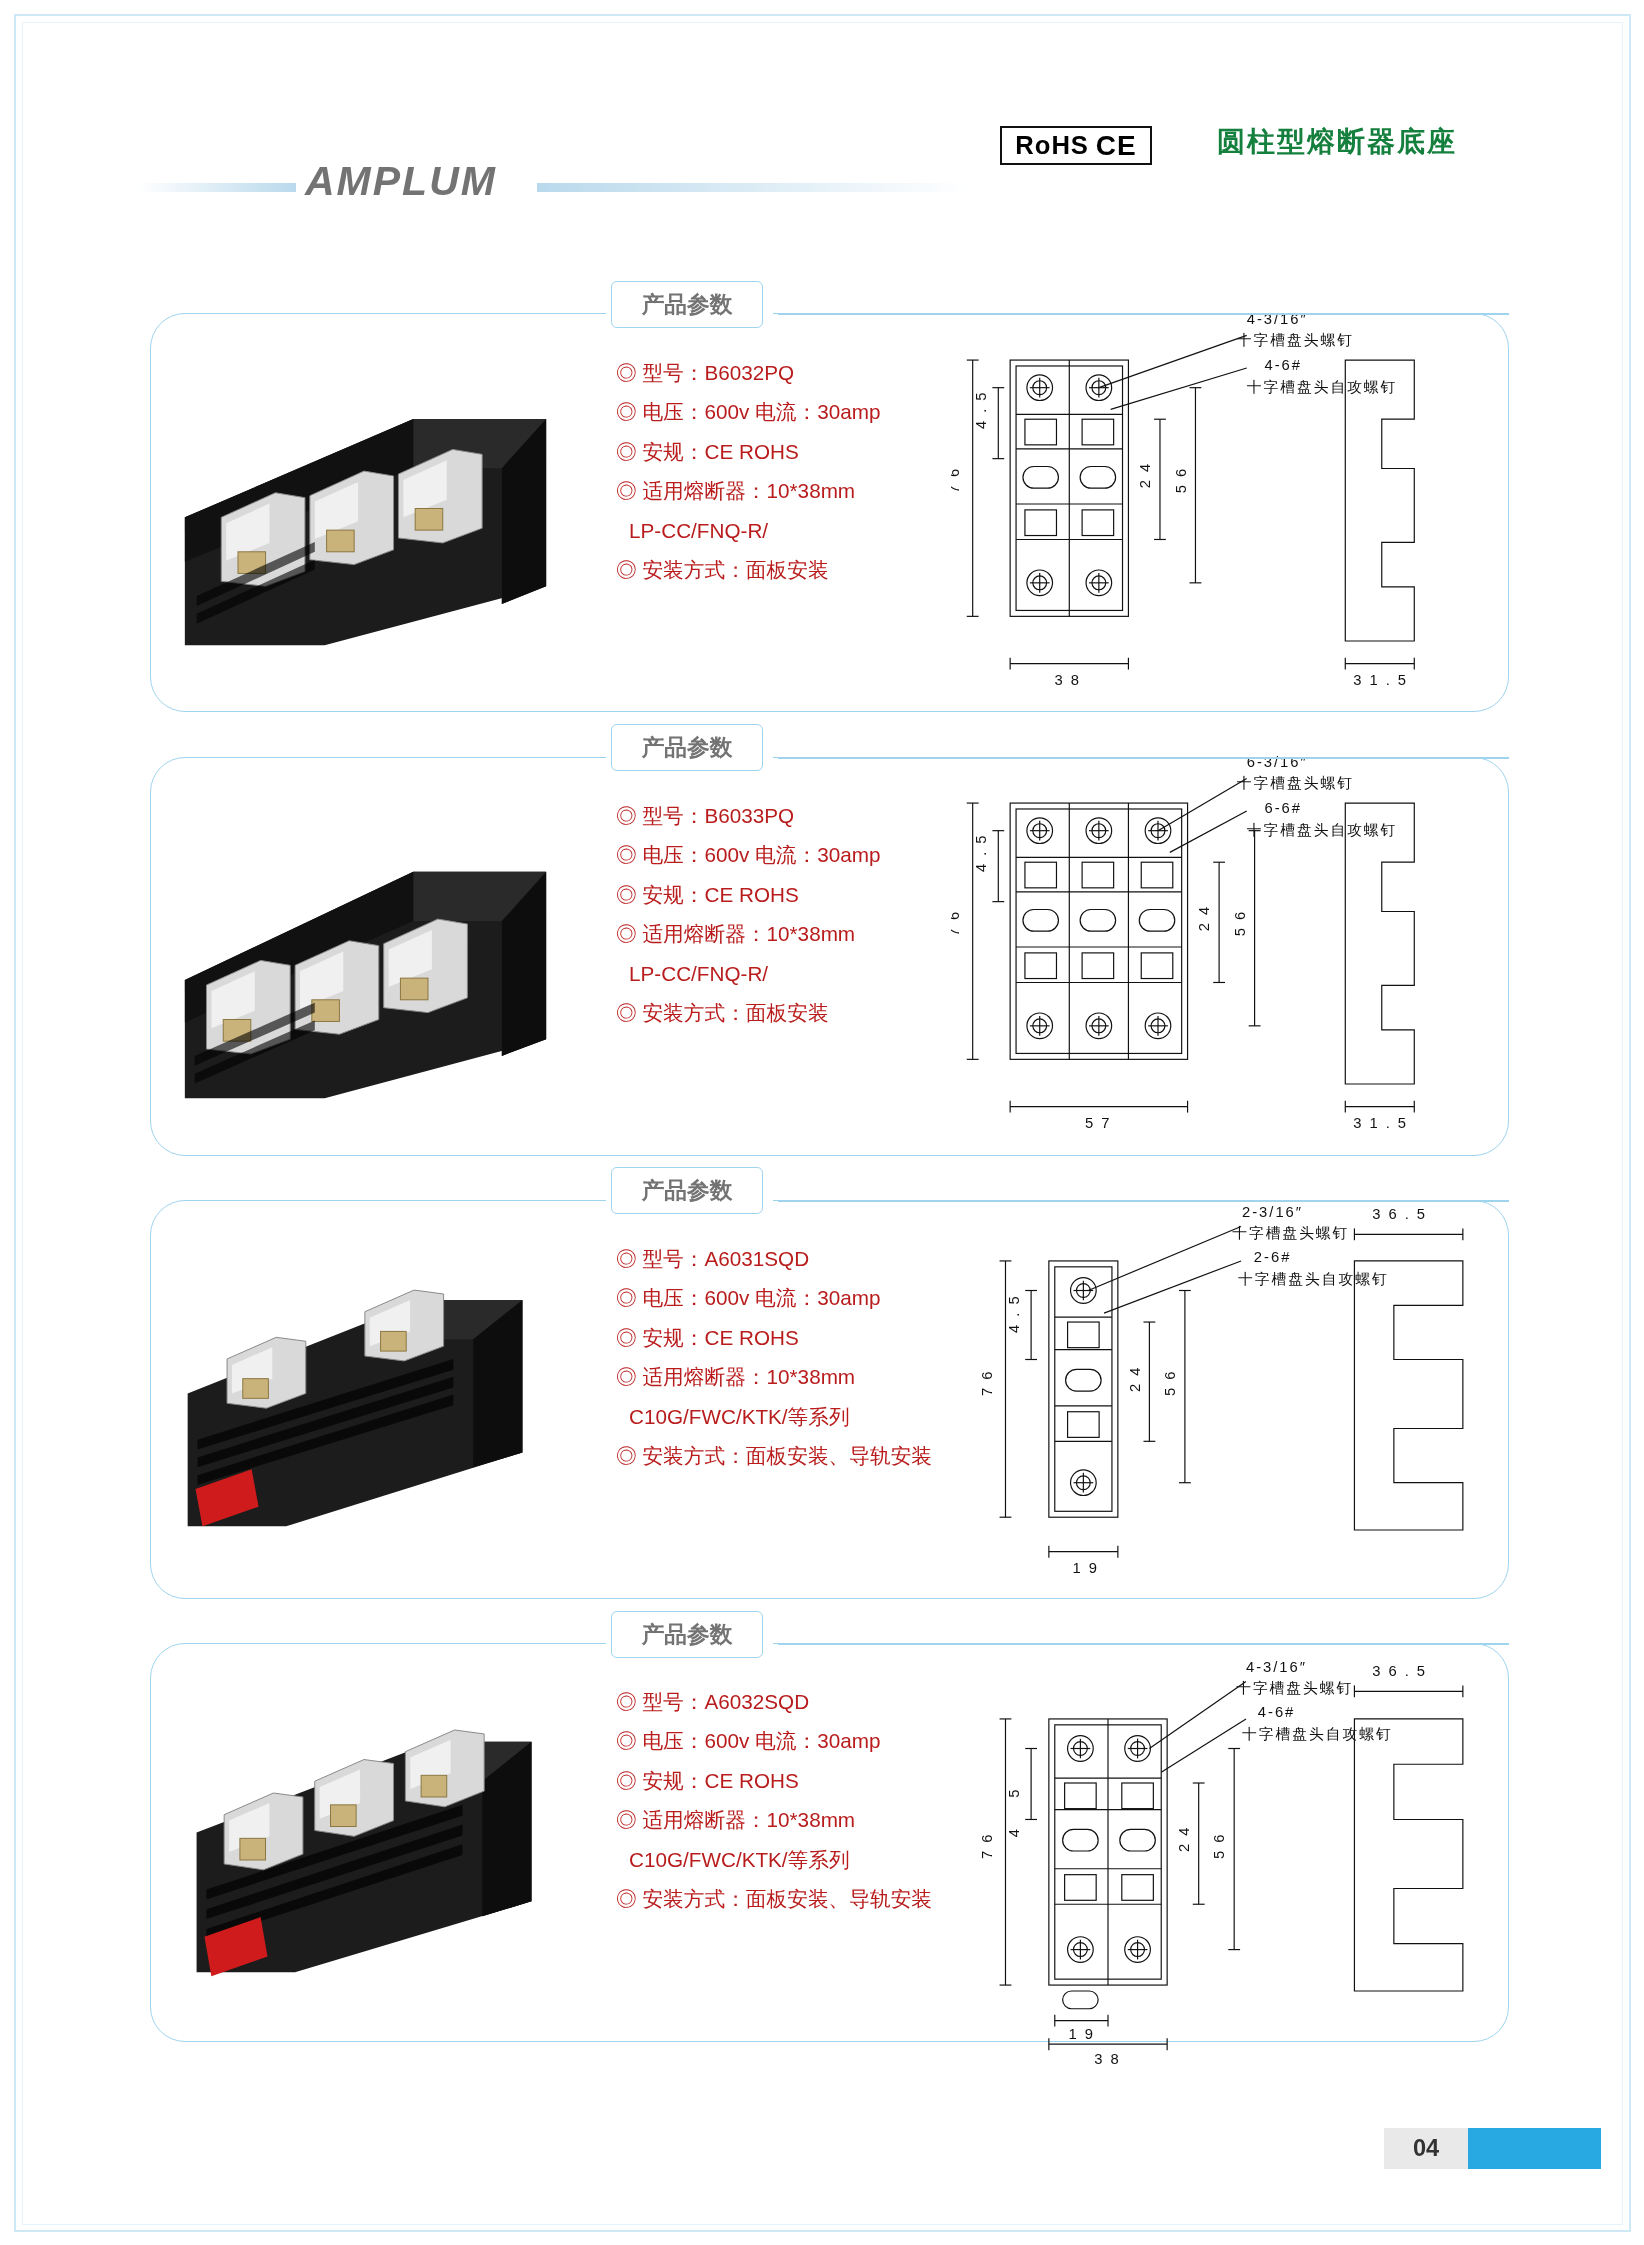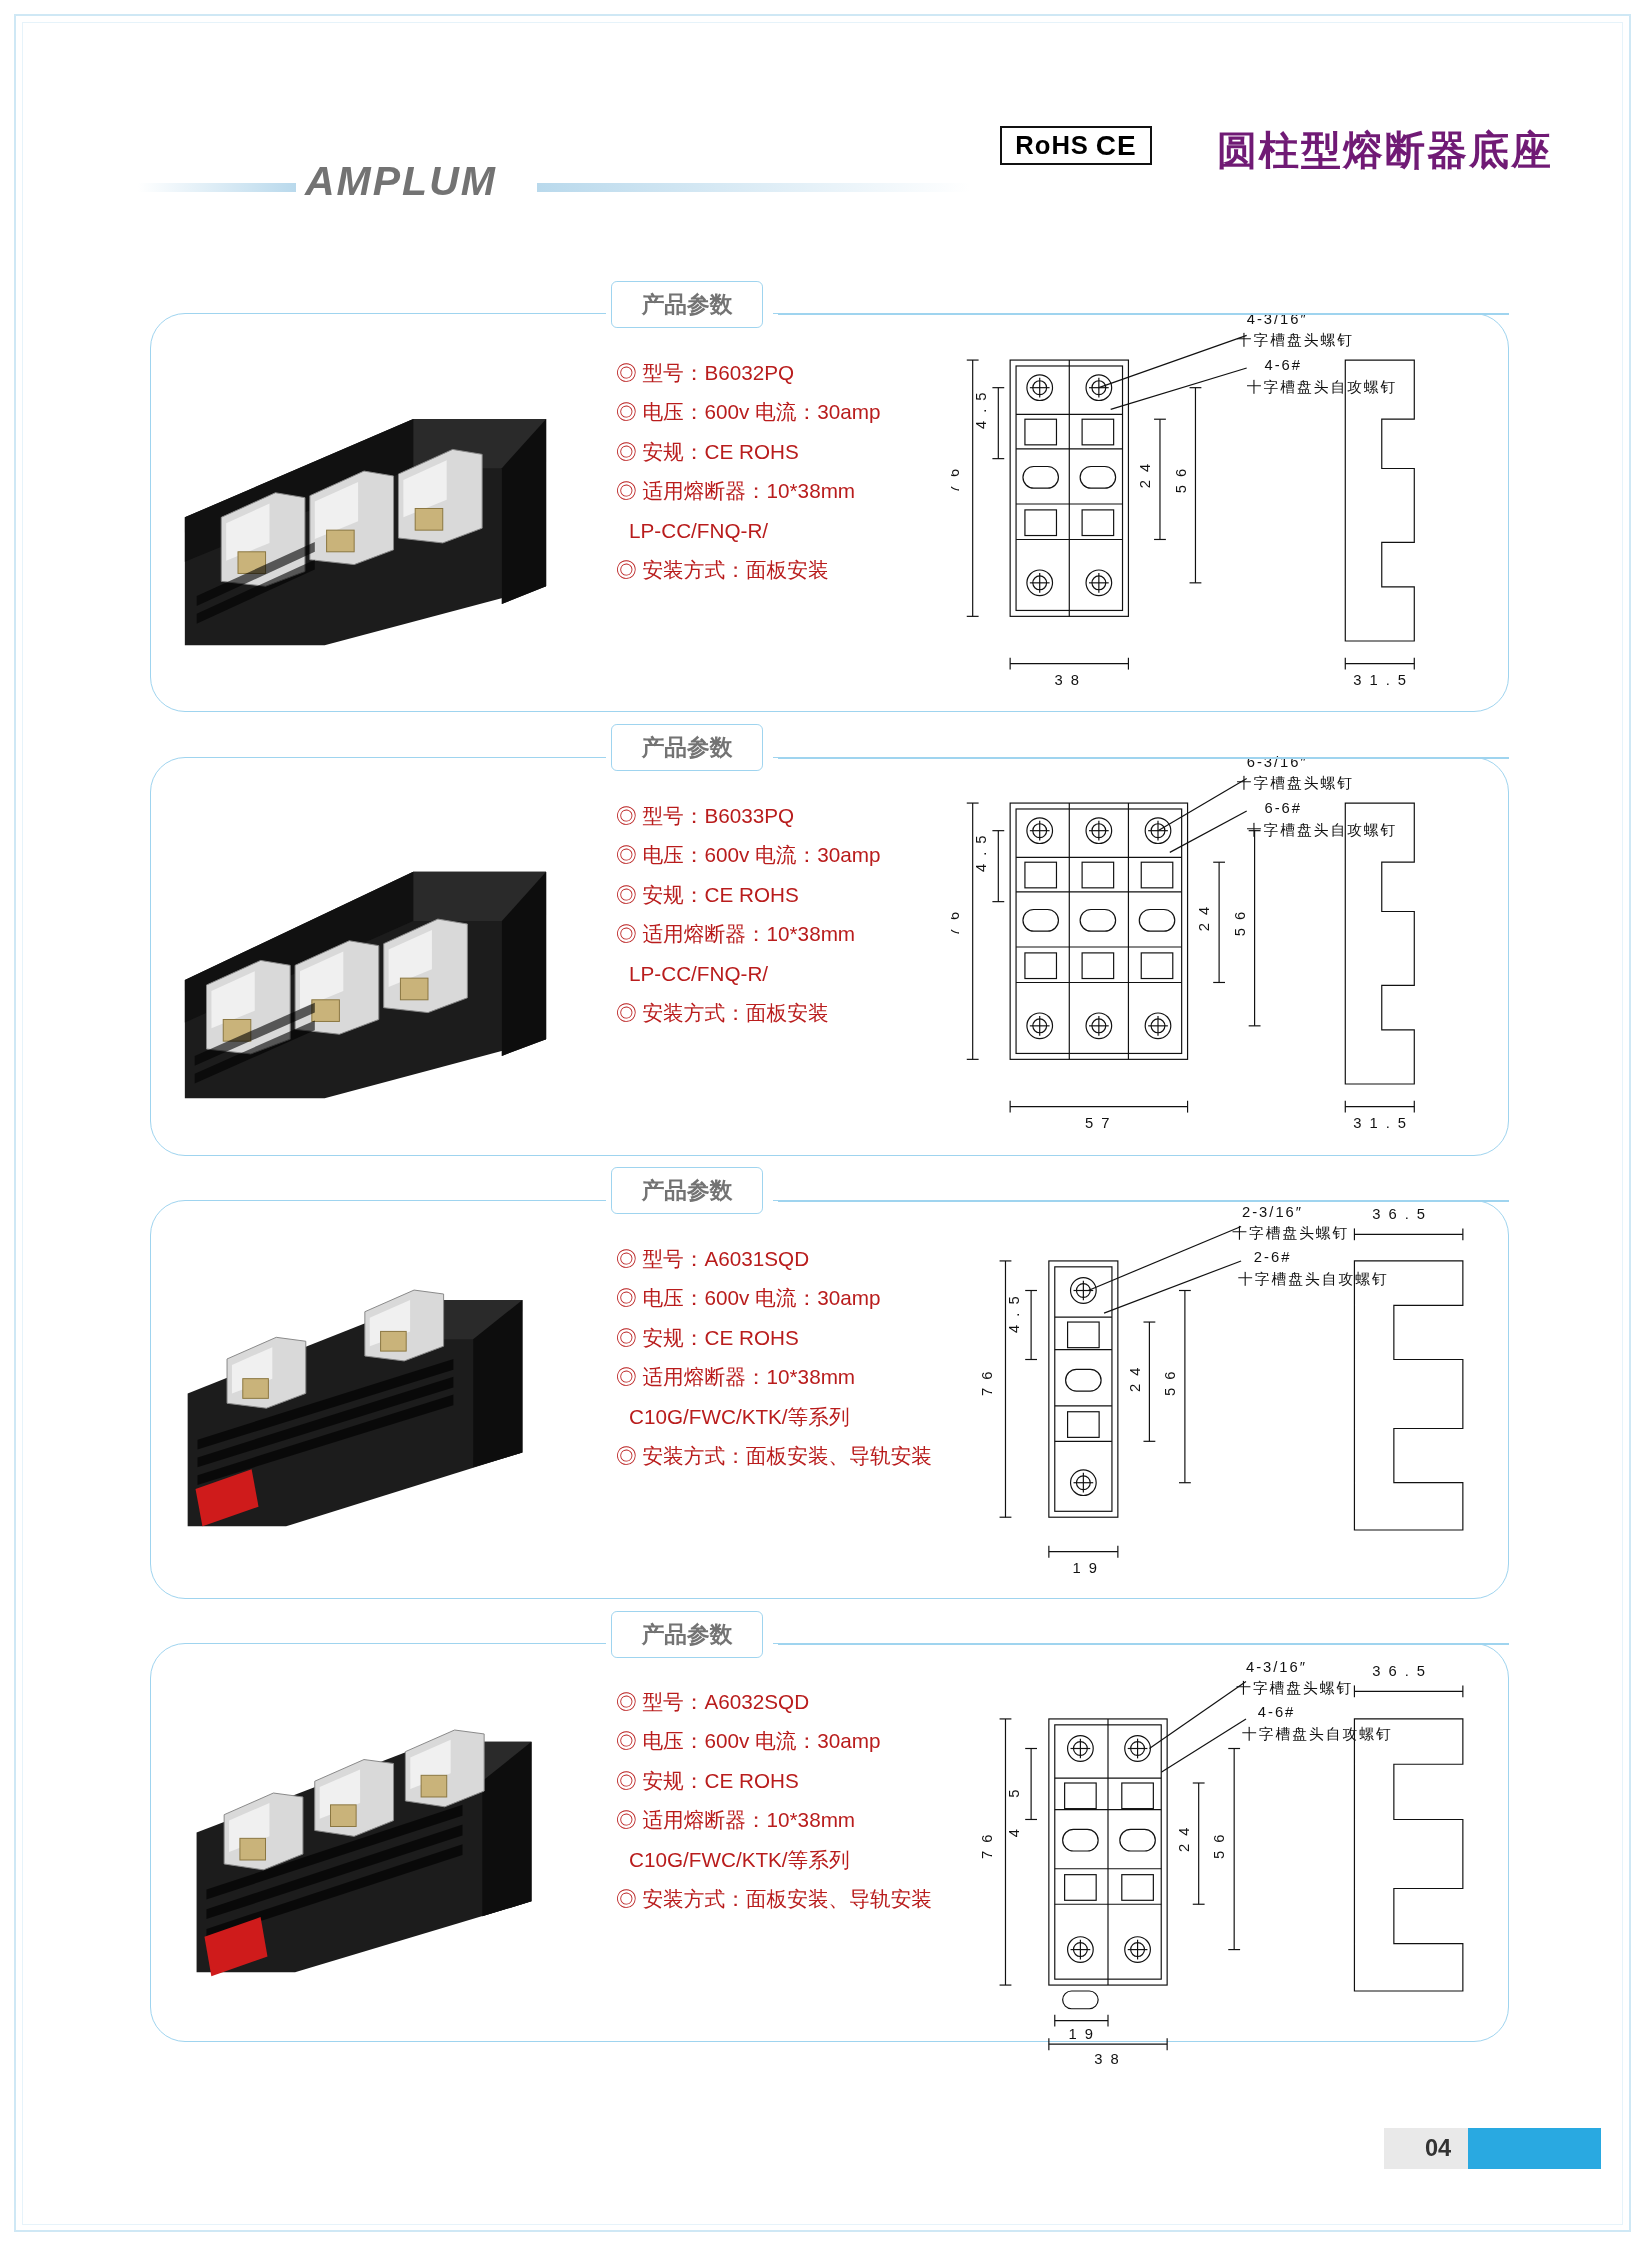--- a/index.html
+++ b/index.html
@@ -46,21 +46,21 @@
     width:148px;height:35px;
     background:#ffffff;
     border:2px solid #111;
     display:flex;align-items:center;justify-content:center;
     font-size:25.6px;font-weight:bold;letter-spacing:1px;
     color:#000000;
   }
   .rohs-box .ce{font-size:28px;margin-left:6.9px;text-align:right;}
   .header-title{
     position:absolute;left:1217px;top:123px;
-    font-size:40px;font-weight:bold;color:#701a75;
+    font-size:28px;font-weight:bold;color:#15803d;
     letter-spacing:2px;
   }
   
   .card{
     position:absolute;
     left:150px;width:1359px;
     border:1.5px solid #9fd4ef;
     border-radius:35px;
     box-sizing:border-box;
     background:#ffffff;
@@ -97,21 +97,21 @@
   
   svg{display:block;}
   
   .page-num-wrap{
     position:absolute;left:1384px;top:2128px;width:217px;height:41px;
   }
   .page-num-grey{
     position:absolute;left:0;top:0;width:84px;height:41px;
     background:#e9e9e9;
     display:flex;align-items:center;justify-content:center;
-    font-size:23.6px;color:#333;font-weight:bold;padding-left:12px;
+    font-size:23.6px;color:#333;font-weight:bold;
   }
   .page-num-blue{
     position:absolute;left:84px;top:0;width:133px;height:41px;
     background:#29a9e1;
   }
 </style>
 </head>
 <body>
 
 <div class="page-frame"></div>

